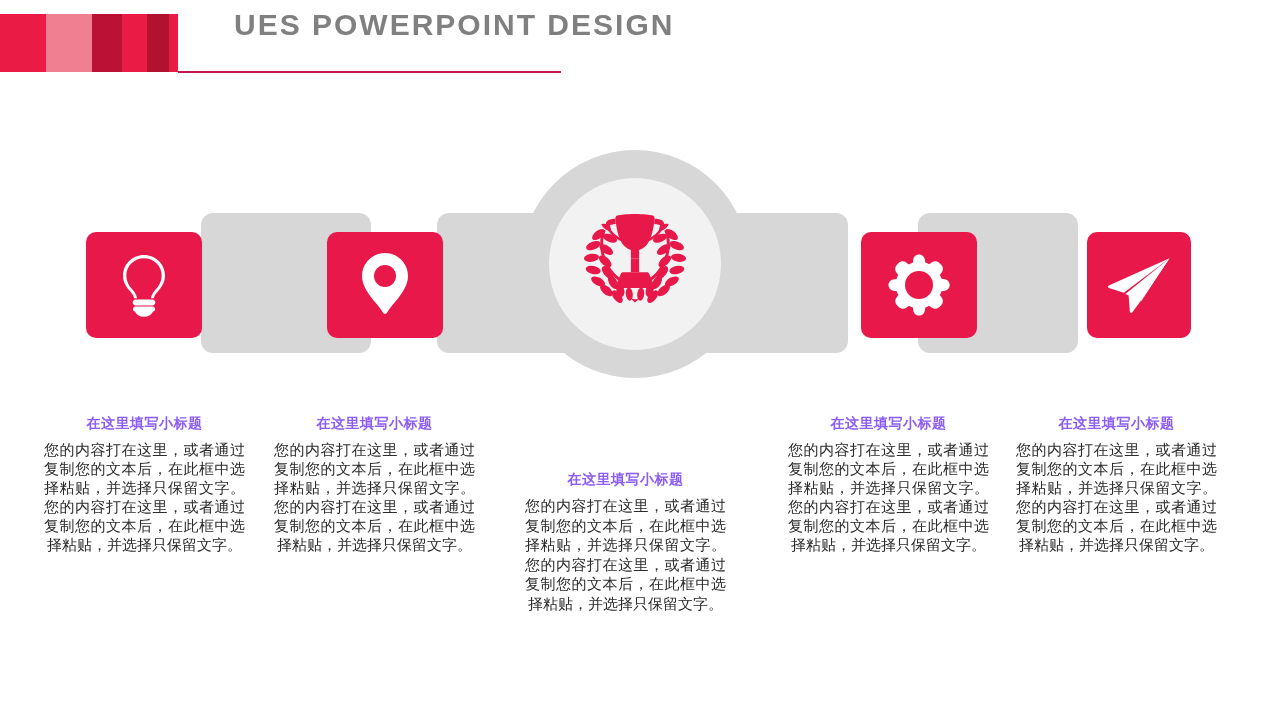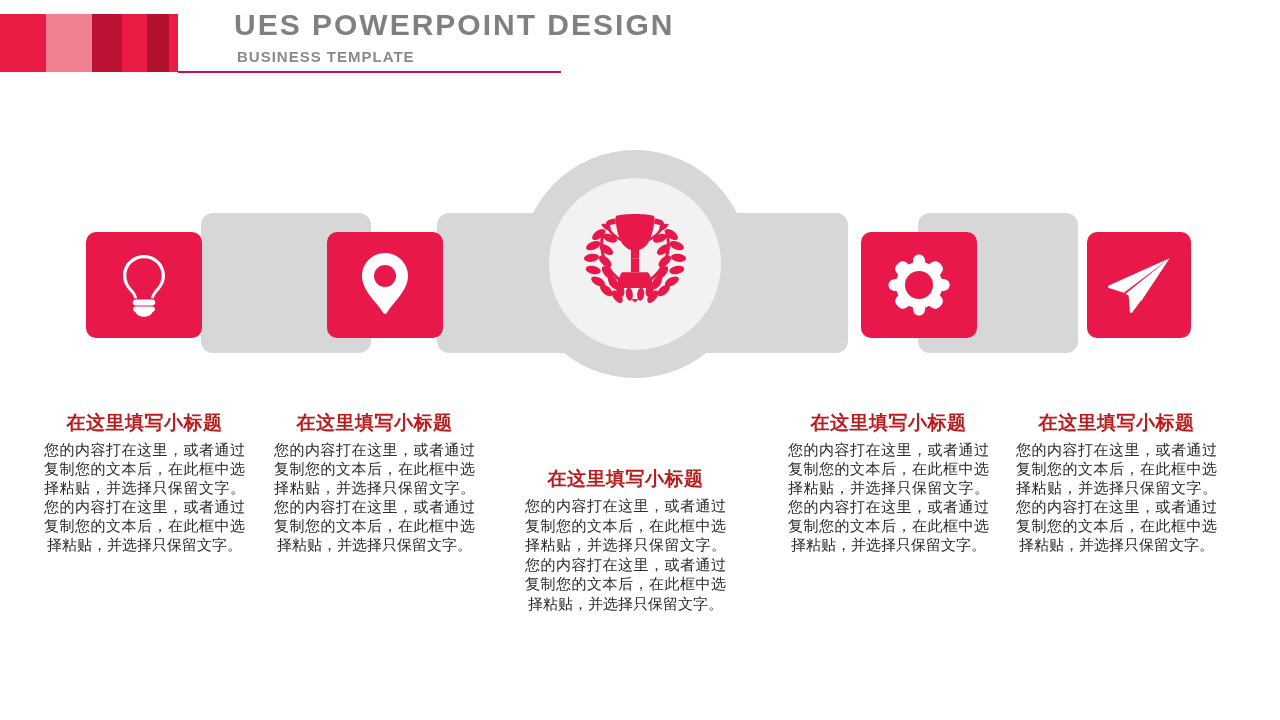--- a/index.html
+++ b/index.html
@@ -42,21 +42,21 @@
   .icon-box{
     position:absolute;background:#e8194a;border-radius:10px;
     display:flex;align-items:center;justify-content:center;
   }
   .icon-box svg{display:block;}
   .emblem{position:absolute;left:573px;top:206px;width:124px;height:116px;}
 
   
   .col{position:absolute;text-align:center;}
   .col h3{
-    margin:0 0 6px 0;font-size:19px;font-weight:bold;color:#b91c1c;
+    margin:0 0 6px 0;font-size:14px;font-weight:bold;color:#8b5cf6;
     letter-spacing:0.5px;line-height:22px;
   }
   .col p{
     margin:0;font-size:15px;color:#2b2b2b;line-height:19px;
     text-align:justify;text-align-last:center;
   }
 </style>
 </head>
 <body>
 
@@ -66,21 +66,20 @@
     <div class="stripe" style="width:46px;background:#ea1b45;"></div>
     <div class="stripe" style="width:46px;background:#f07f91;"></div>
     <div class="stripe" style="width:30px;background:#bb1134;"></div>
     <div class="stripe" style="width:25px;background:#ea1b45;"></div>
     <div class="stripe" style="width:22px;background:#b01230;"></div>
     <div class="stripe" style="width:9px;background:#ea1b45;"></div>
   </div>
 
   <div class="title-block">
     <div class="title">UES POWERPOINT DESIGN</div>
-    <div class="subtitle">BUSINESS TEMPLATE</div>
   </div>
   <div class="head-rule"></div>
 
   <div class="band">
 
     <div class="greybar" style="left:201px;top:63px;width:170px;height:140px;"></div>
     <div class="greybar" style="left:437px;top:63px;width:175px;height:140px;"></div>
     <div class="greybar" style="left:662px;top:63px;width:186px;height:140px;"></div>
     <div class="greybar" style="left:918px;top:63px;width:160px;height:140px;"></div>
   </div>

